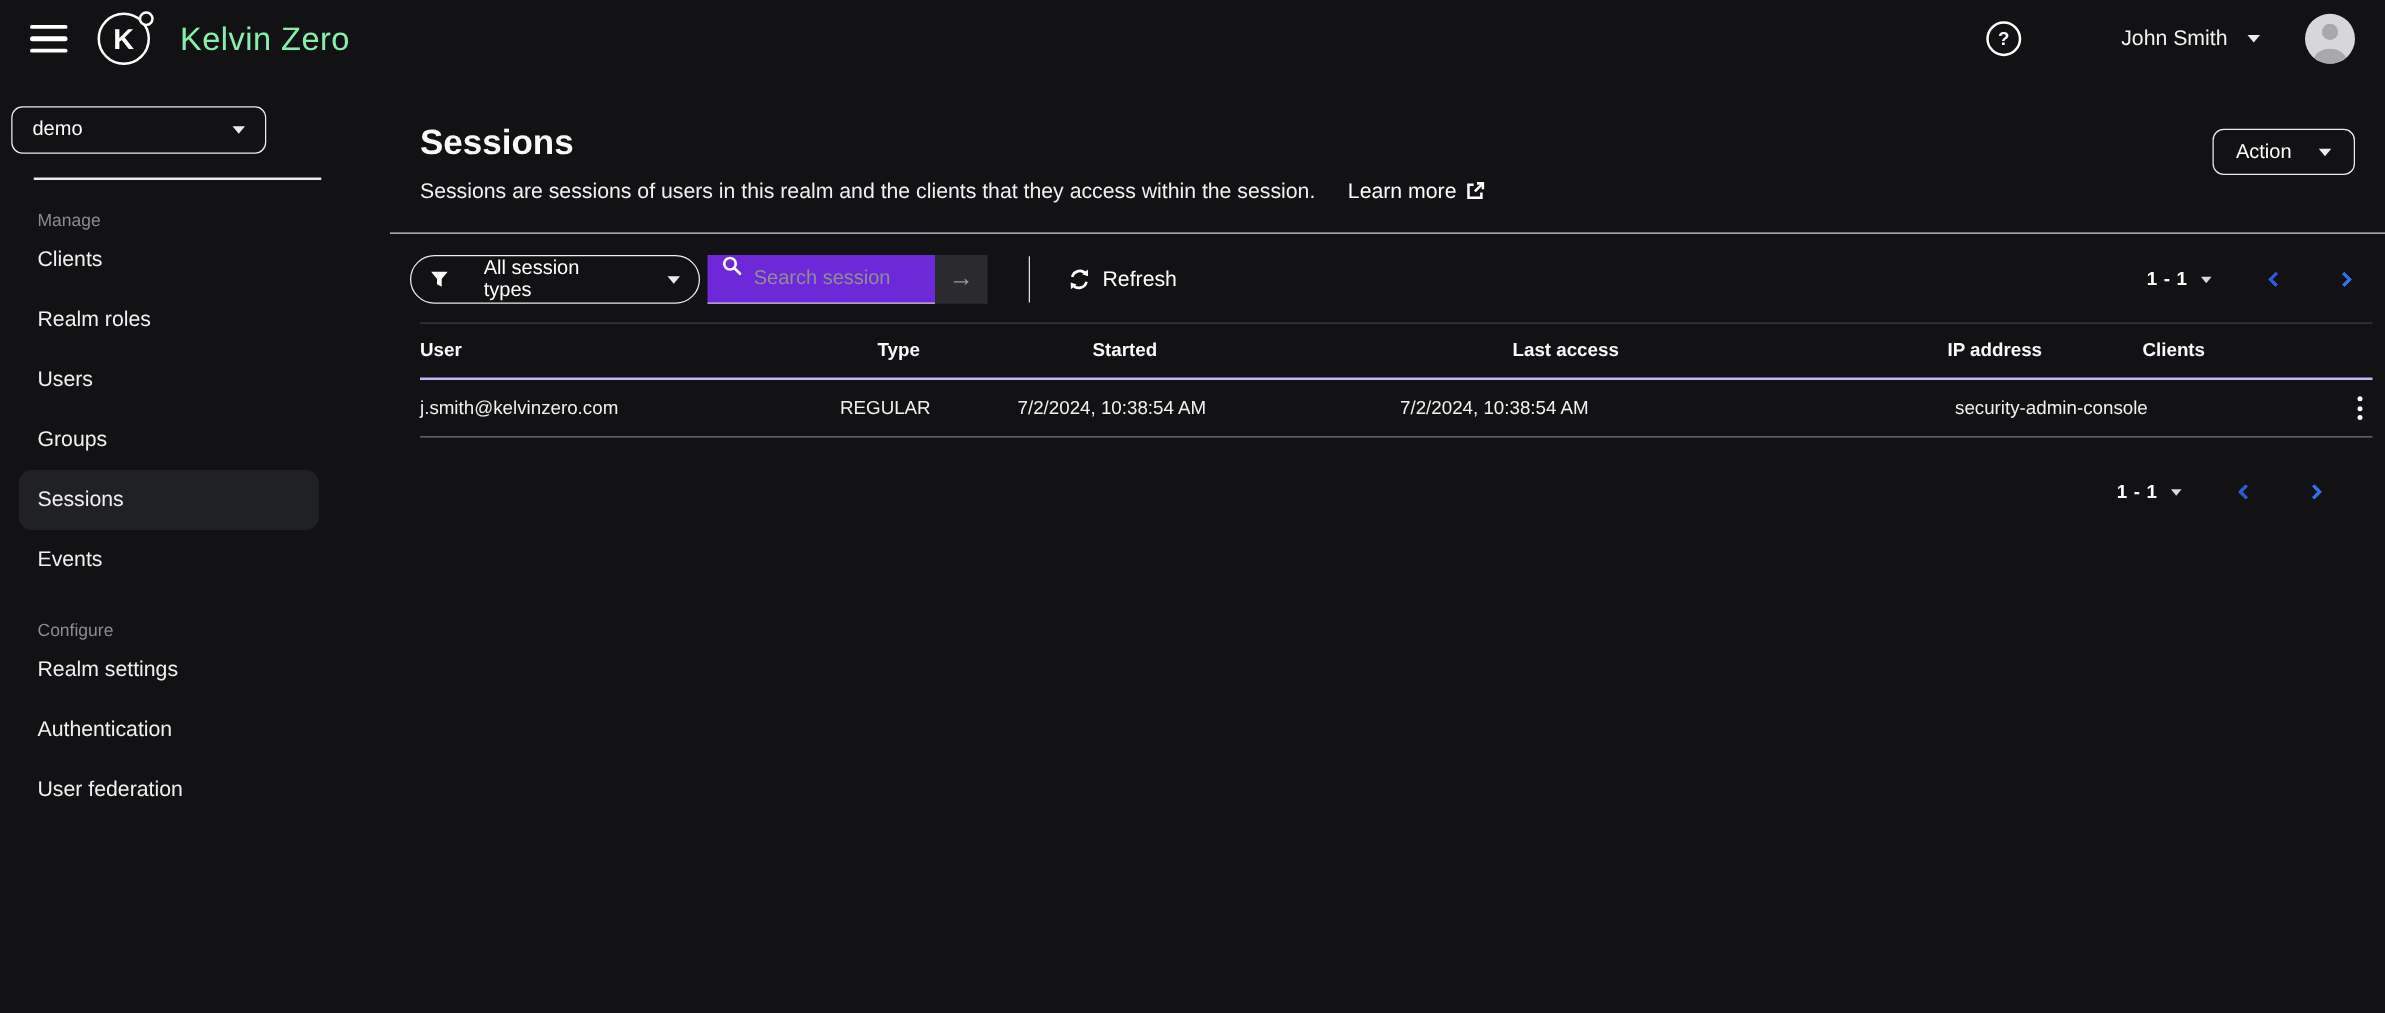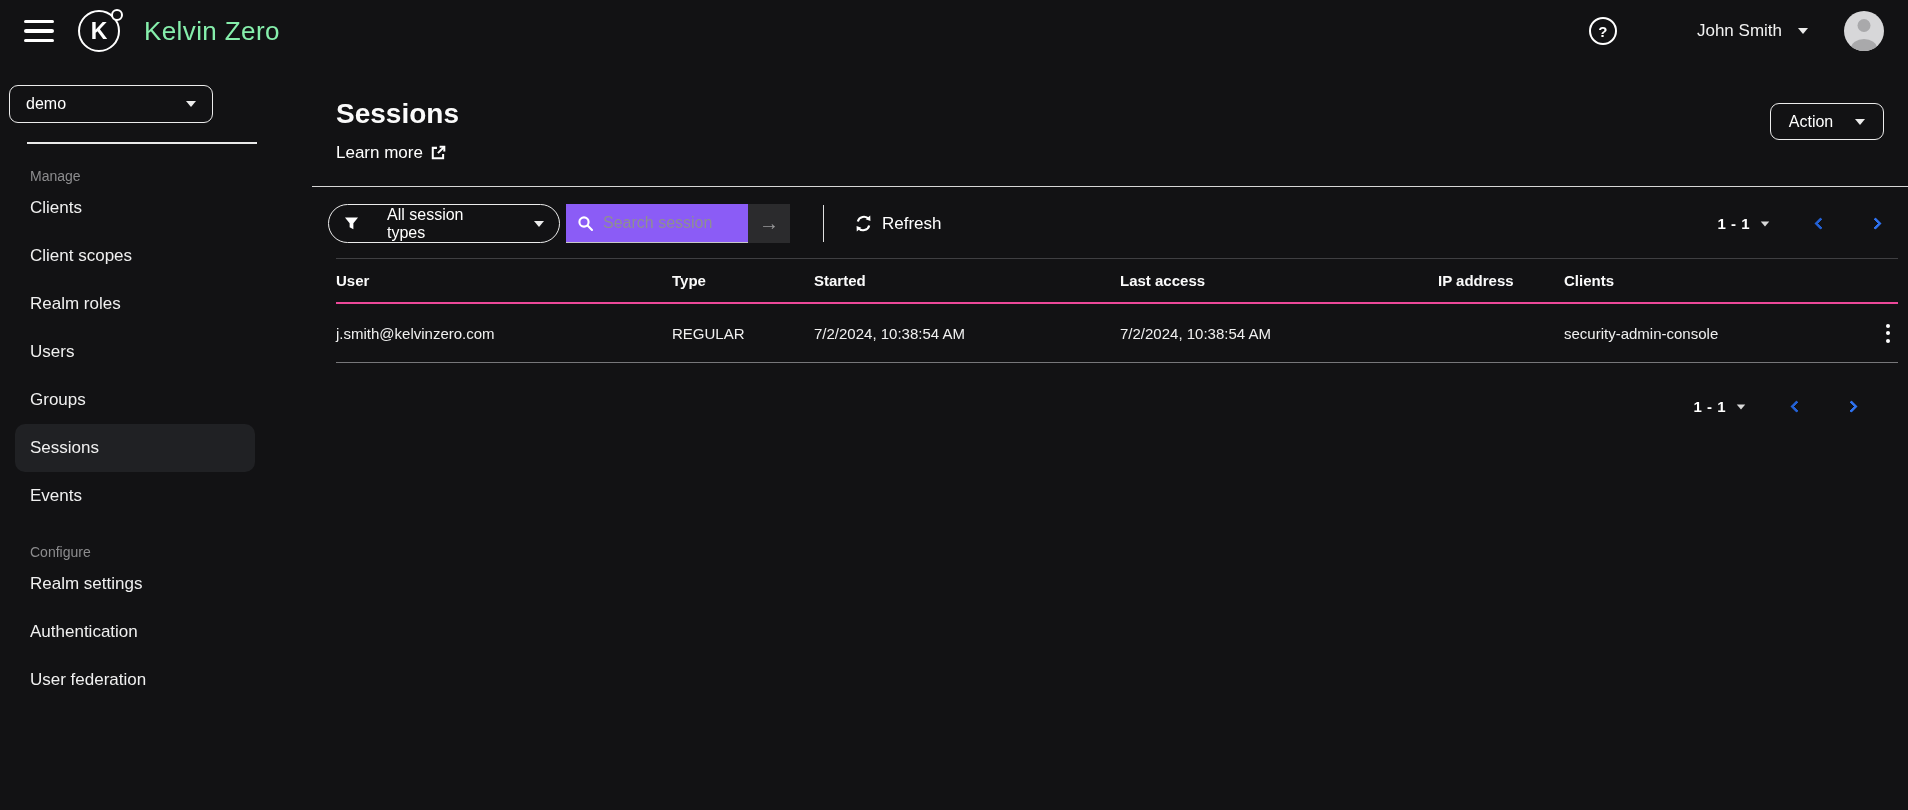--- a/index.html
+++ b/index.html
@@ -45,22 +45,22 @@
   .action-btn { margin-top:5px; width:114px; height:37px; border:1.5px solid #ececec; border-radius:9px; background:none; color:#fff;
                 font-size:16px; display:flex; align-items:center; justify-content:center; gap:22px; cursor:pointer; }
   .head-divider { margin-top:23px; height:1px; background:#d6d6d6; }
 
   
   .toolbar { display:flex; align-items:center; padding:17px 24px 15px 16px; }
   .filter-pill { height:39px; width:232px; border:1.5px solid #ececec; border-radius:20px; background:none; color:#fff;
                  display:flex; align-items:center; gap:28px; padding:0 15px; font-size:16px; cursor:pointer; }
   .filter-pill .lbl { flex:1; text-align:left; }
   .search-group { display:flex; margin-left:6px; }
-  .search-box { width:182px; height:39px; background:#8b5cf6; border-bottom:1px solid #c9c9c9;
-                display:flex; align-items:center; gap:9px; padding:0 11px; }
+  .search-box { width:182px; height:39px; background:#6d28d9; border-bottom:1px solid #c9c9c9;
+                display:flex; gap:9px; padding:0 11px; }
   .search-box input { background:transparent; border:none; outline:none; color:#eee; font-size:16px; width:128px; font-family:"Liberation Sans",sans-serif; }
   .search-box input::placeholder { color:#8f8f91; }
   .search-submit { width:42px; height:39px; background:#2b2b2d; border:none; color:#9a9a9c; font-size:20px; cursor:pointer; }
   .toolbar-vdivider { width:1px; height:37px; background:#e0e0e0; margin:0 30px 0 33px; }
   .refresh-btn { display:flex; align-items:center; gap:9px; background:none; border:none; color:#fff; font-size:17px; cursor:pointer; }
 
   
   .pagination { margin-left:auto; display:flex; align-items:center; }
   .pg-range-btn { display:flex; align-items:center; gap:10px; background:none; border:none; color:#fff; cursor:pointer; }
   .pg-range { font-size:15px; font-weight:700; letter-spacing:.5px; }
@@ -68,23 +68,23 @@
   .pg-btn { background:none; border:none; cursor:pointer; padding:4px; }
   .pg-btn.prev { margin-left:42px; }
   .pg-btn.next { margin-left:38px; }
   .chev { display:inline-block; width:9px; height:9px; border-left:3.2px solid; border-bottom:3.2px solid; border-radius:1px; }
   .chev.l { transform:rotate(45deg); border-color:#2360d4; }
   .chev.r { transform:rotate(225deg); border-color:#2e71ee; }
 
   
   .table { margin:0 10px 0 24px; }
   .trow { display:grid; grid-template-columns:336px 142px 306px 318px 126px 1fr 44px; align-items:center; }
-  .thead .trow { height:46px; border-top:1px solid #3f3f42; border-bottom:2px solid #ec4899; }
+  .thead .trow { height:46px; border-top:1px solid #3f3f42; border-bottom:2px solid #c4b5fd;gap:30px; }
   .th { font-size:15px; font-weight:700; color:#fafafa; }
-  .tbody .trow { height:59px; border-bottom:1px solid #77777a; }
+  .tbody .trow { height:46px; border-bottom:1px solid #77777a; }
   .td { font-size:15px; color:#f0f0f0; }
   .kebab-cell { justify-self:end; padding-right:8px; cursor:pointer; display:flex; flex-direction:column; gap:3.5px; }
   .kebab-cell i { width:4px; height:4px; border-radius:50%; background:#fff; }
 
   .bottom-pagination { display:flex; justify-content:flex-end; padding:32px 48px 0 0; }
 
   svg { display:block; }
 </style>
 </head>
 <body>
@@ -119,39 +119,39 @@
 
   <aside class="sidebar">
     <button class="realm-btn">
       <span>demo</span>
       <span class="tri"></span>
     </button>
     <div class="sidebar-divider"></div>
     <nav id="sidebar-groups">
         <div class="nav-group-label">Manage</div>
         <div class="nav-item">Clients</div>
-        <div class="nav-item">Client scopes</div>
         <div class="nav-item">Realm roles</div>
         <div class="nav-item">Users</div>
         <div class="nav-item">Groups</div>
         <div class="nav-item active">Sessions</div>
         <div class="nav-item">Events</div>
         <div class="nav-group-label">Configure</div>
         <div class="nav-item">Realm settings</div>
         <div class="nav-item">Authentication</div>
         <div class="nav-item">User federation</div>
       </nav>
   </aside>
 
   <main class="main">
 
     <div class="page-head">
       <div>
         <h1 class="page-title">Sessions</h1>
         <p class="page-desc">
+          <span>Sessions are sessions of users in this realm and the clients that they access within the session.</span>
           <span class="learn-more">
             <span>Learn more</span>
             <svg width="16" height="16" viewBox="0 0 15 15">
               <path d="M6.5 2.7H2.6v9.7h9.7V8.5" fill="none" stroke="#fff" stroke-width="1.9"></path>
               <path d="M9 1.6h4.4V6" fill="none" stroke="#fff" stroke-width="1.9"></path>
               <path d="M13.2 1.8L7.4 7.6" fill="none" stroke="#fff" stroke-width="1.9"></path>
             </svg>
           </span>
         </p>
       </div>

